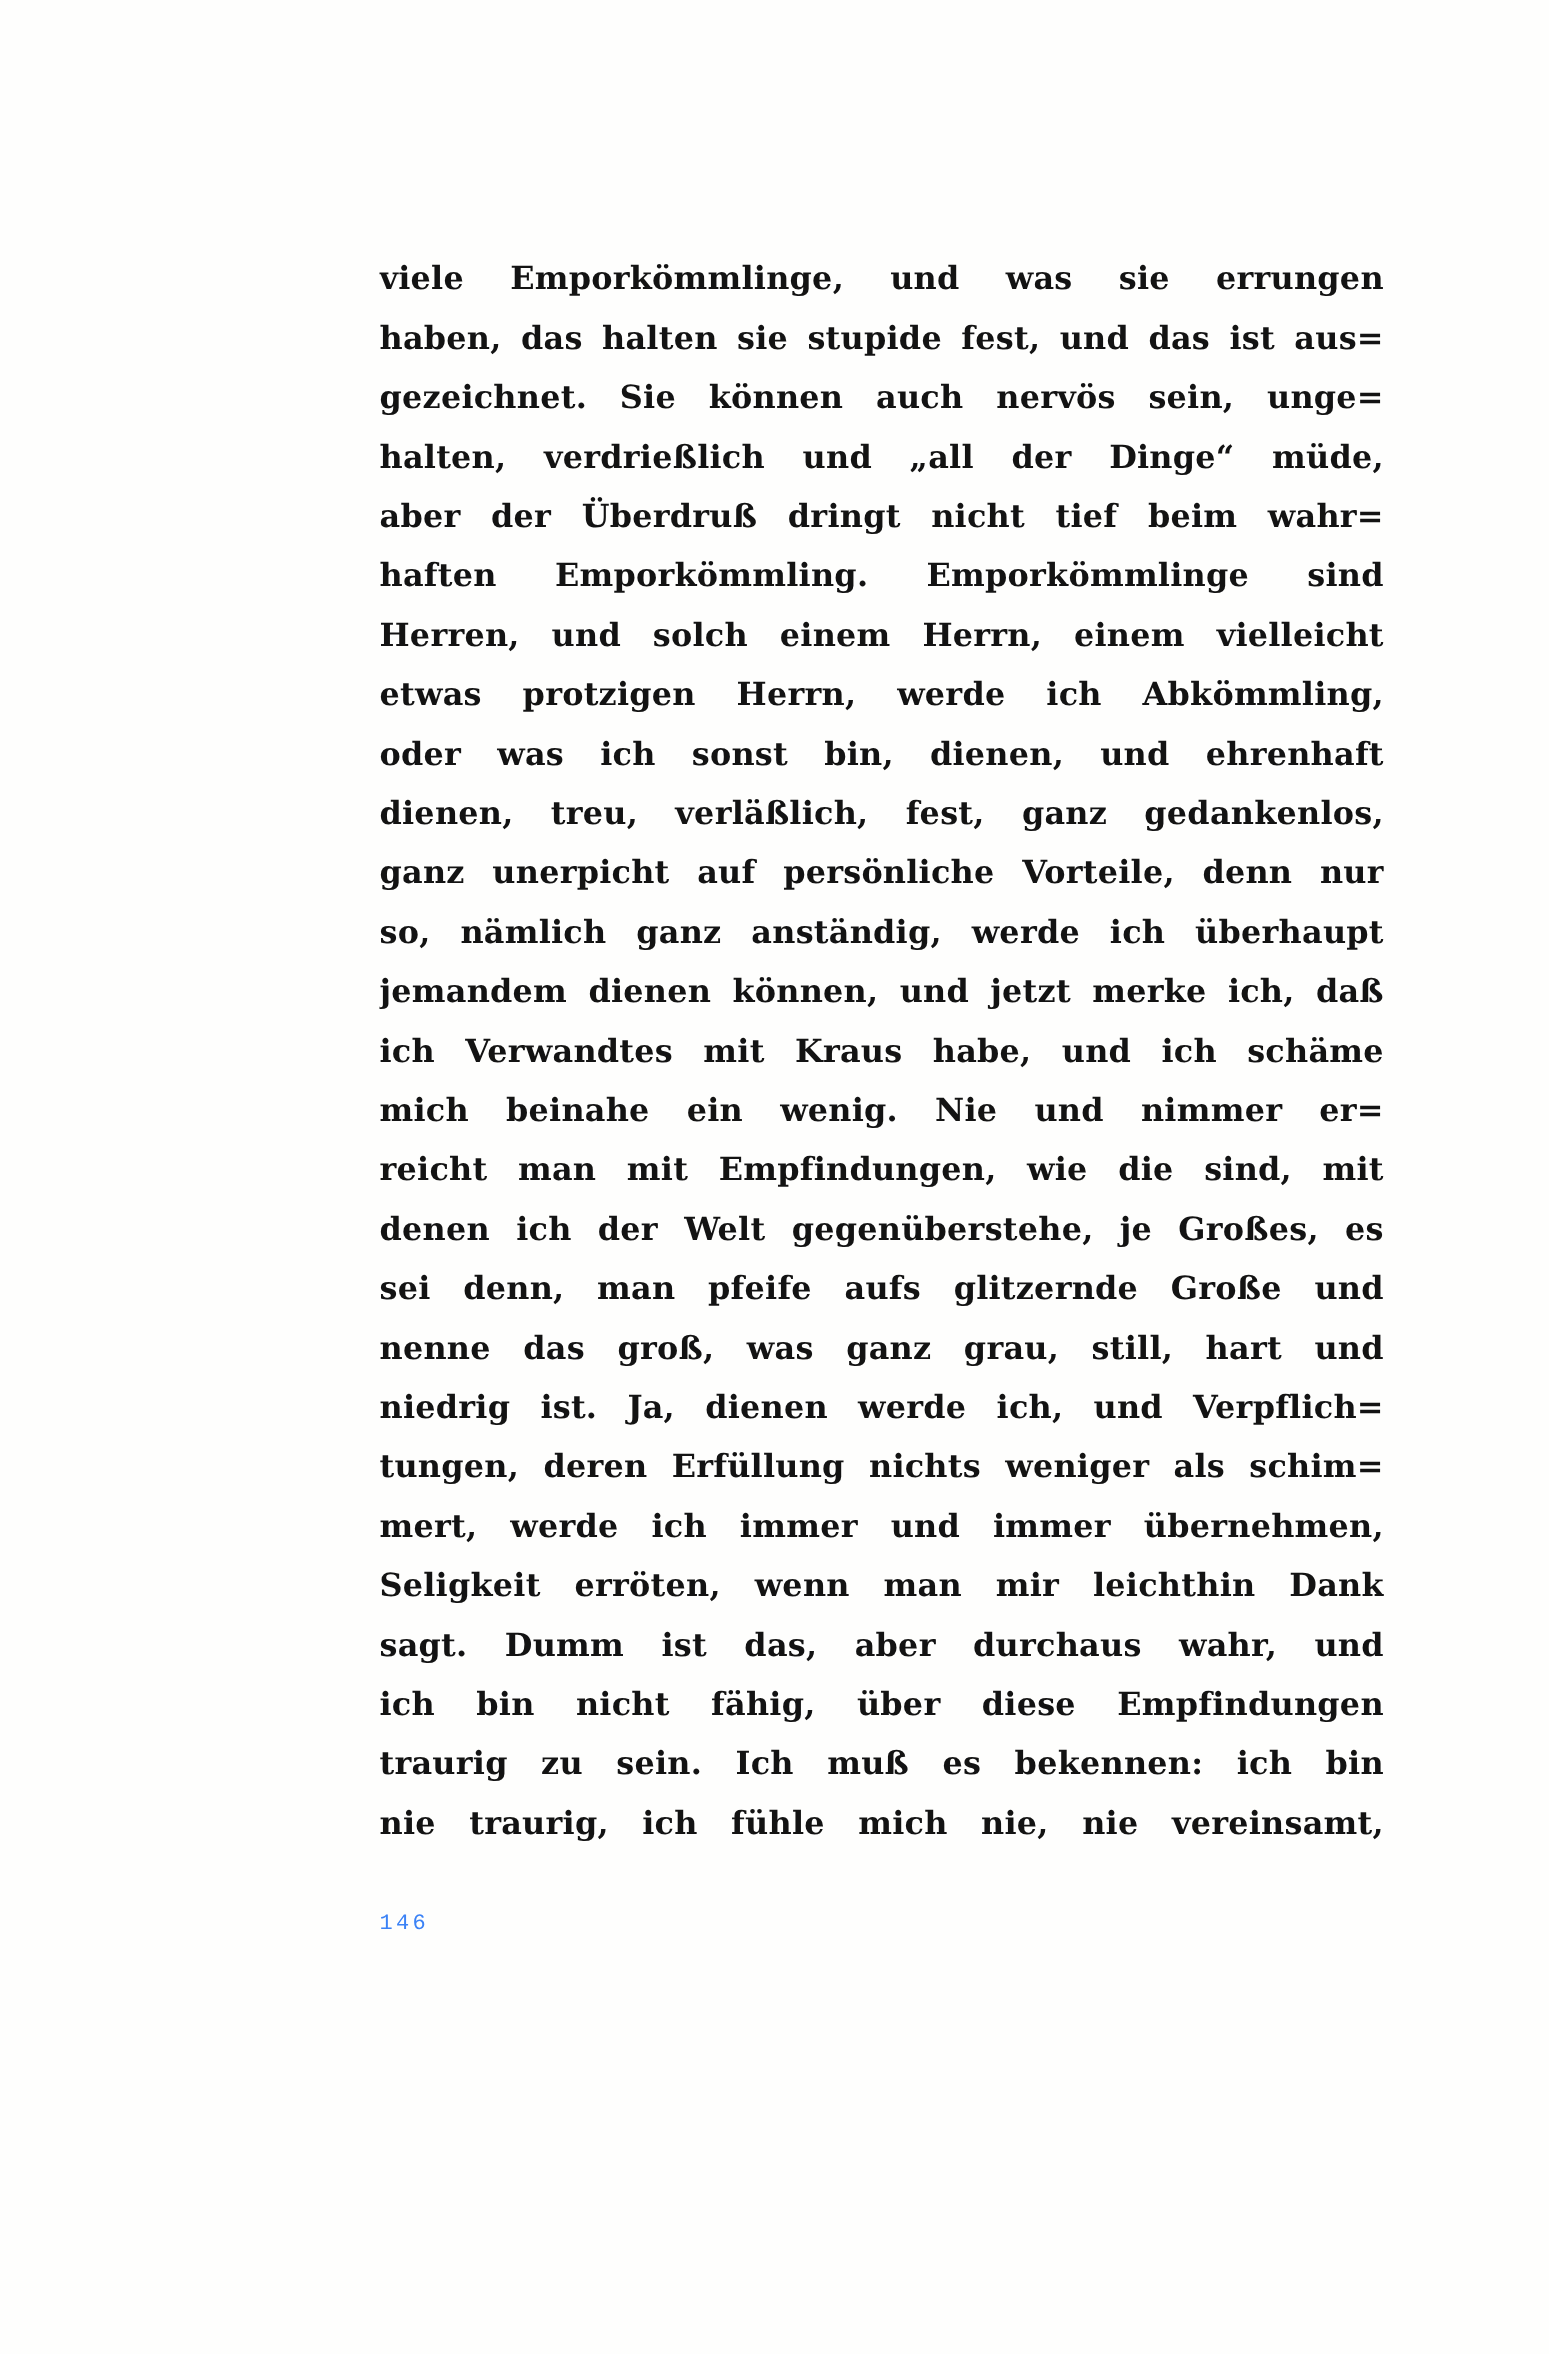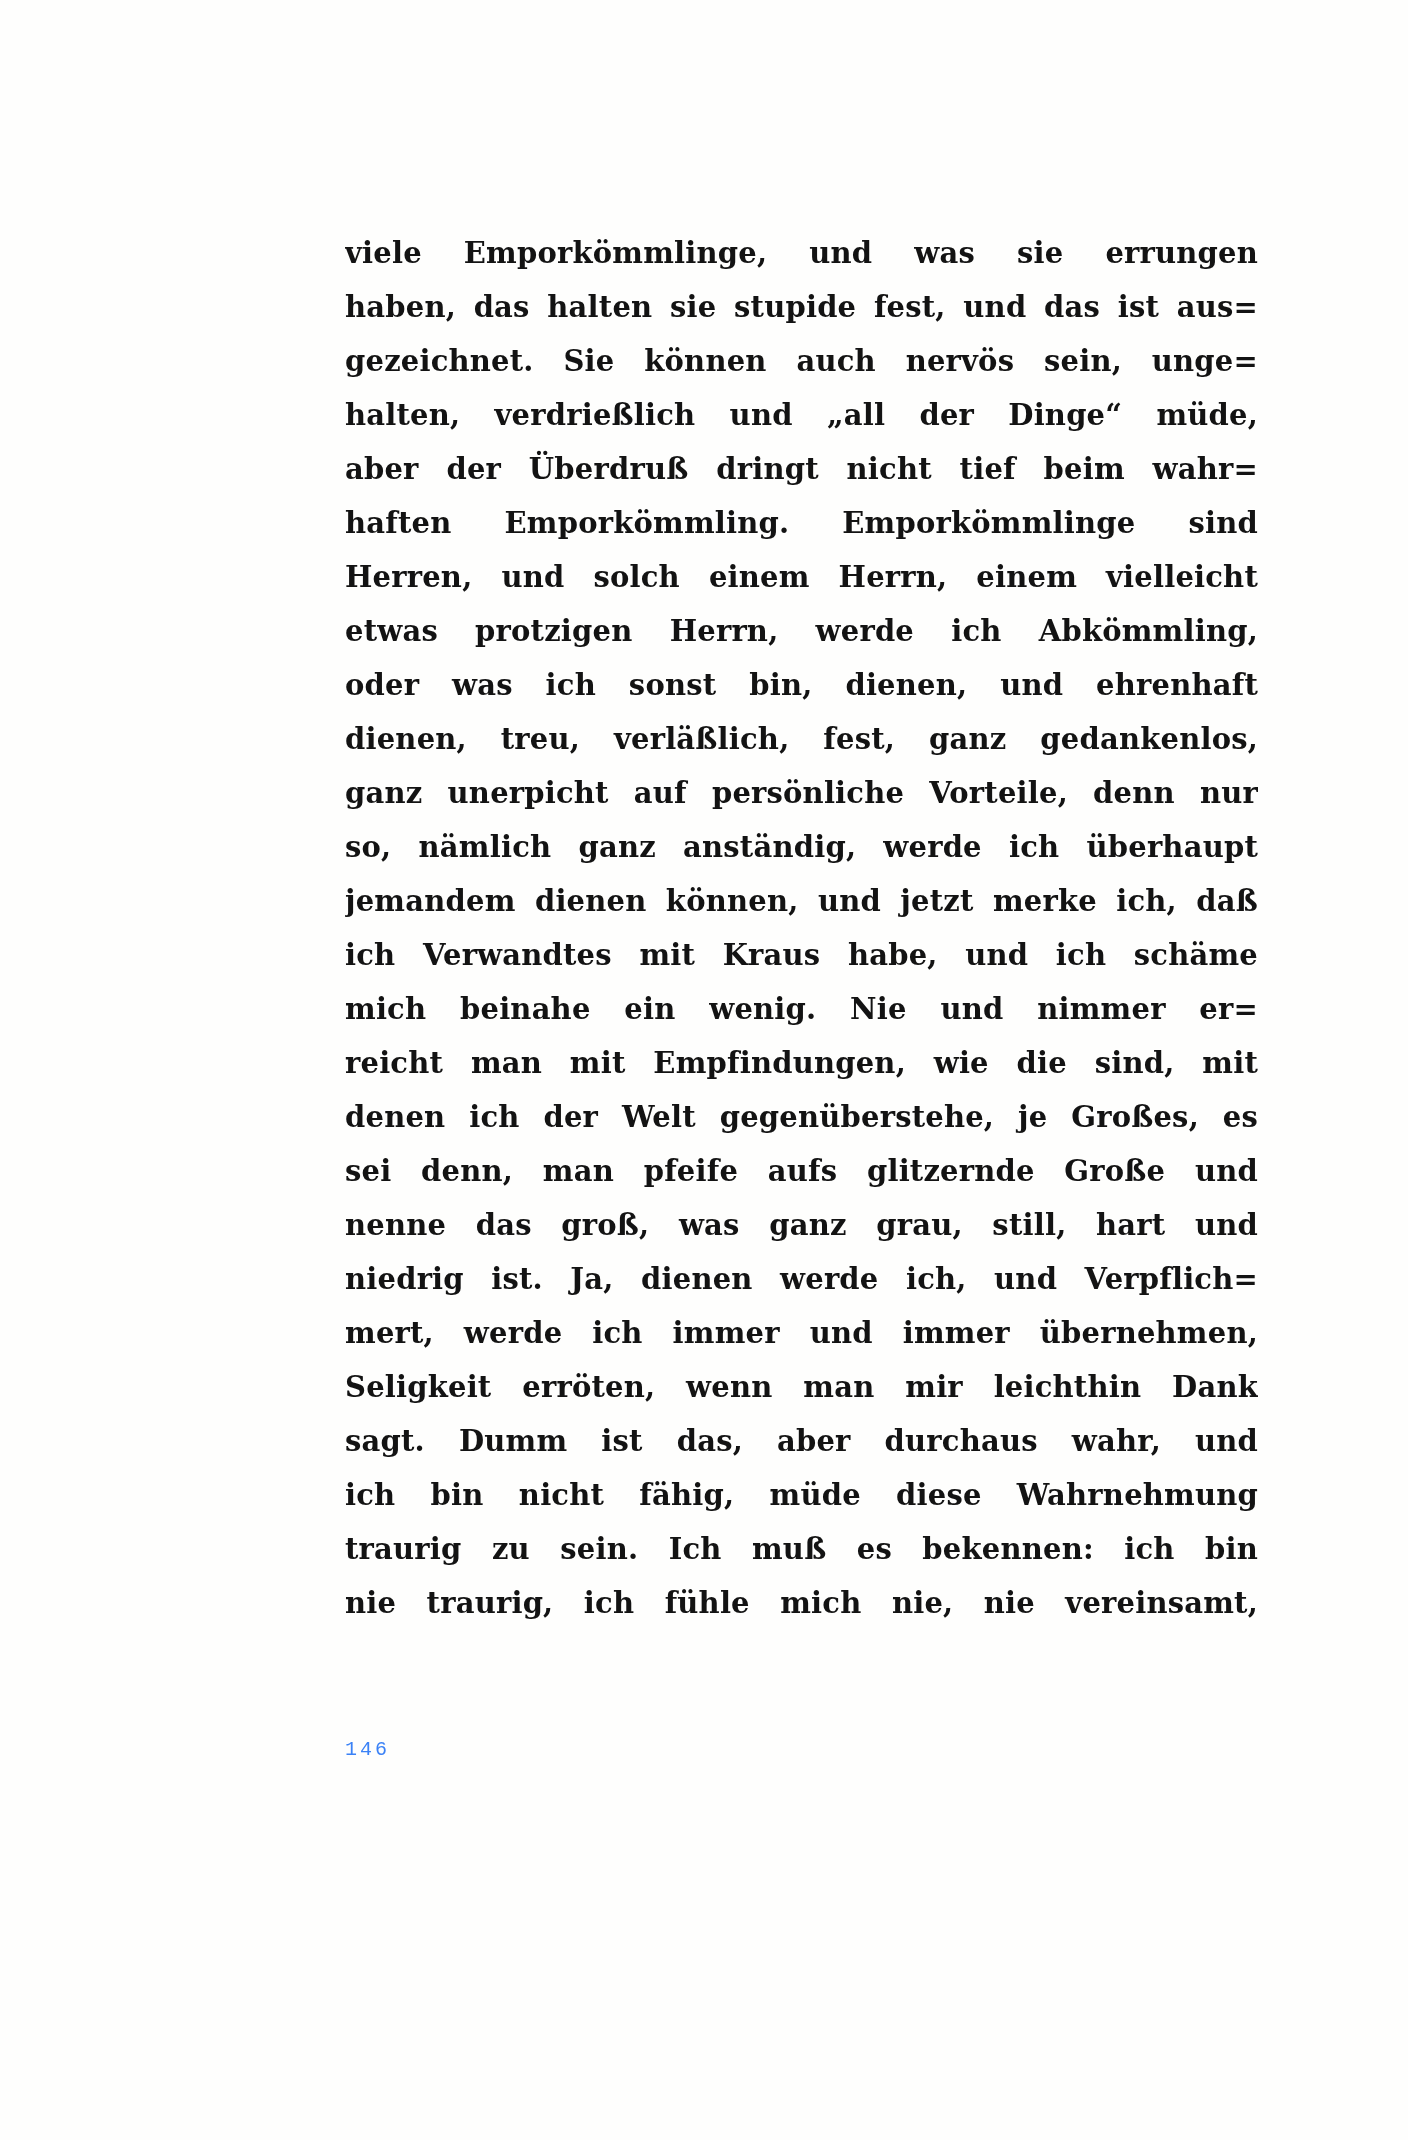--- a/index.html
+++ b/index.html
@@ -71,23 +71,24 @@
     <div class="line">ganz unerpicht auf persönliche Vorteile, denn nur</div>
     <div class="line">so, nämlich ganz anständig, werde ich überhaupt</div>
     <div class="line">jemandem dienen können, und jetzt merke ich, daß</div>
     <div class="line">ich Verwandtes mit Kraus habe, und ich schäme</div>
     <div class="line">mich beinahe ein wenig. Nie und nimmer er=</div>
     <div class="line">reicht man mit Empfindungen, wie die sind, mit</div>
     <div class="line">denen ich der Welt gegenüberstehe, je Großes, es</div>
     <div class="line">sei denn, man pfeife aufs glitzernde Große und</div>
     <div class="line">nenne das groß, was ganz grau, still, hart und</div>
     <div class="line">niedrig ist. Ja, dienen werde ich, und Verpflich=</div>
+    <div class="line">tungen, deren Erfüllung nichts weniger als schim=</div>
     <div class="line">mert, werde ich immer und immer übernehmen,</div>
     <div class="line">Seligkeit erröten, wenn man mir leichthin Dank</div>
     <div class="line">sagt. Dumm ist das, aber durchaus wahr, und</div>
-    <div class="line">ich bin nicht fähig, müde diese Wahrnehmung</div>
+    <div class="line">ich bin nicht fähig, über diese Empfindungen</div>
     <div class="line">traurig zu sein. Ich muß es bekennen: ich bin</div>
     <div class="line">nie traurig, ich fühle mich nie, nie vereinsamt,</div>
   </div>
 
   <div class="folio">146</div>
 
 </div>
 
 </body></html>

